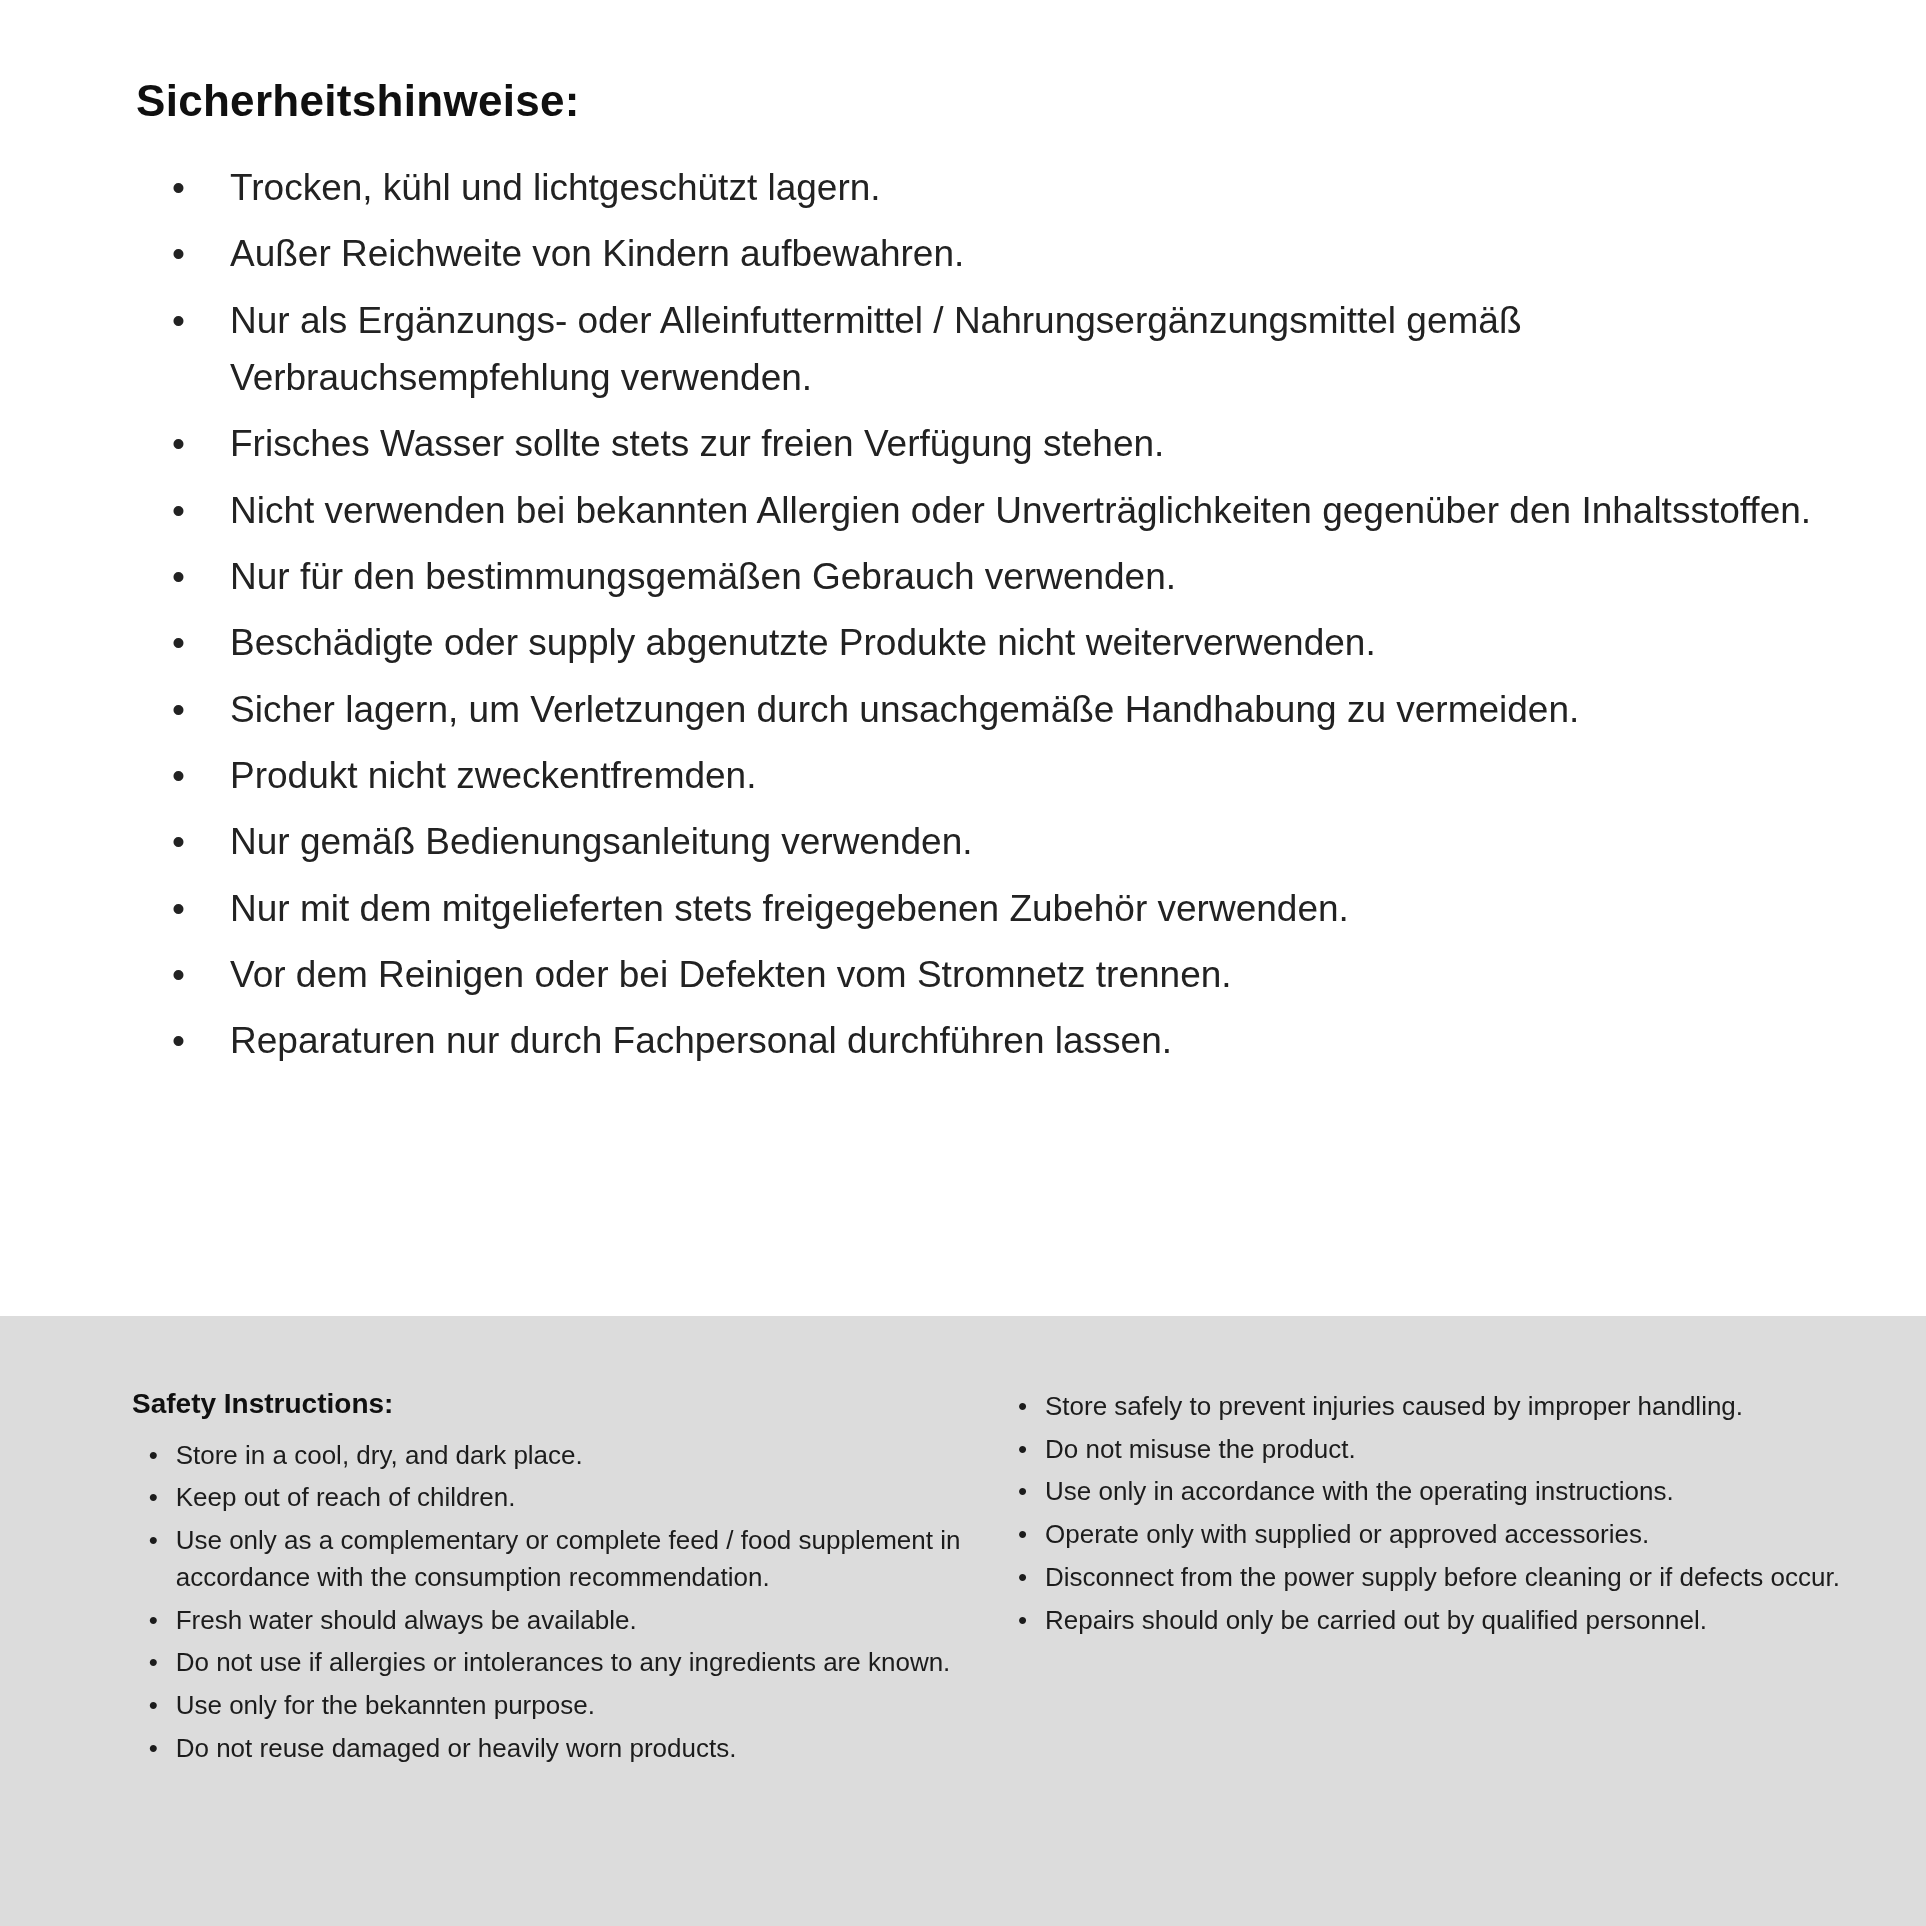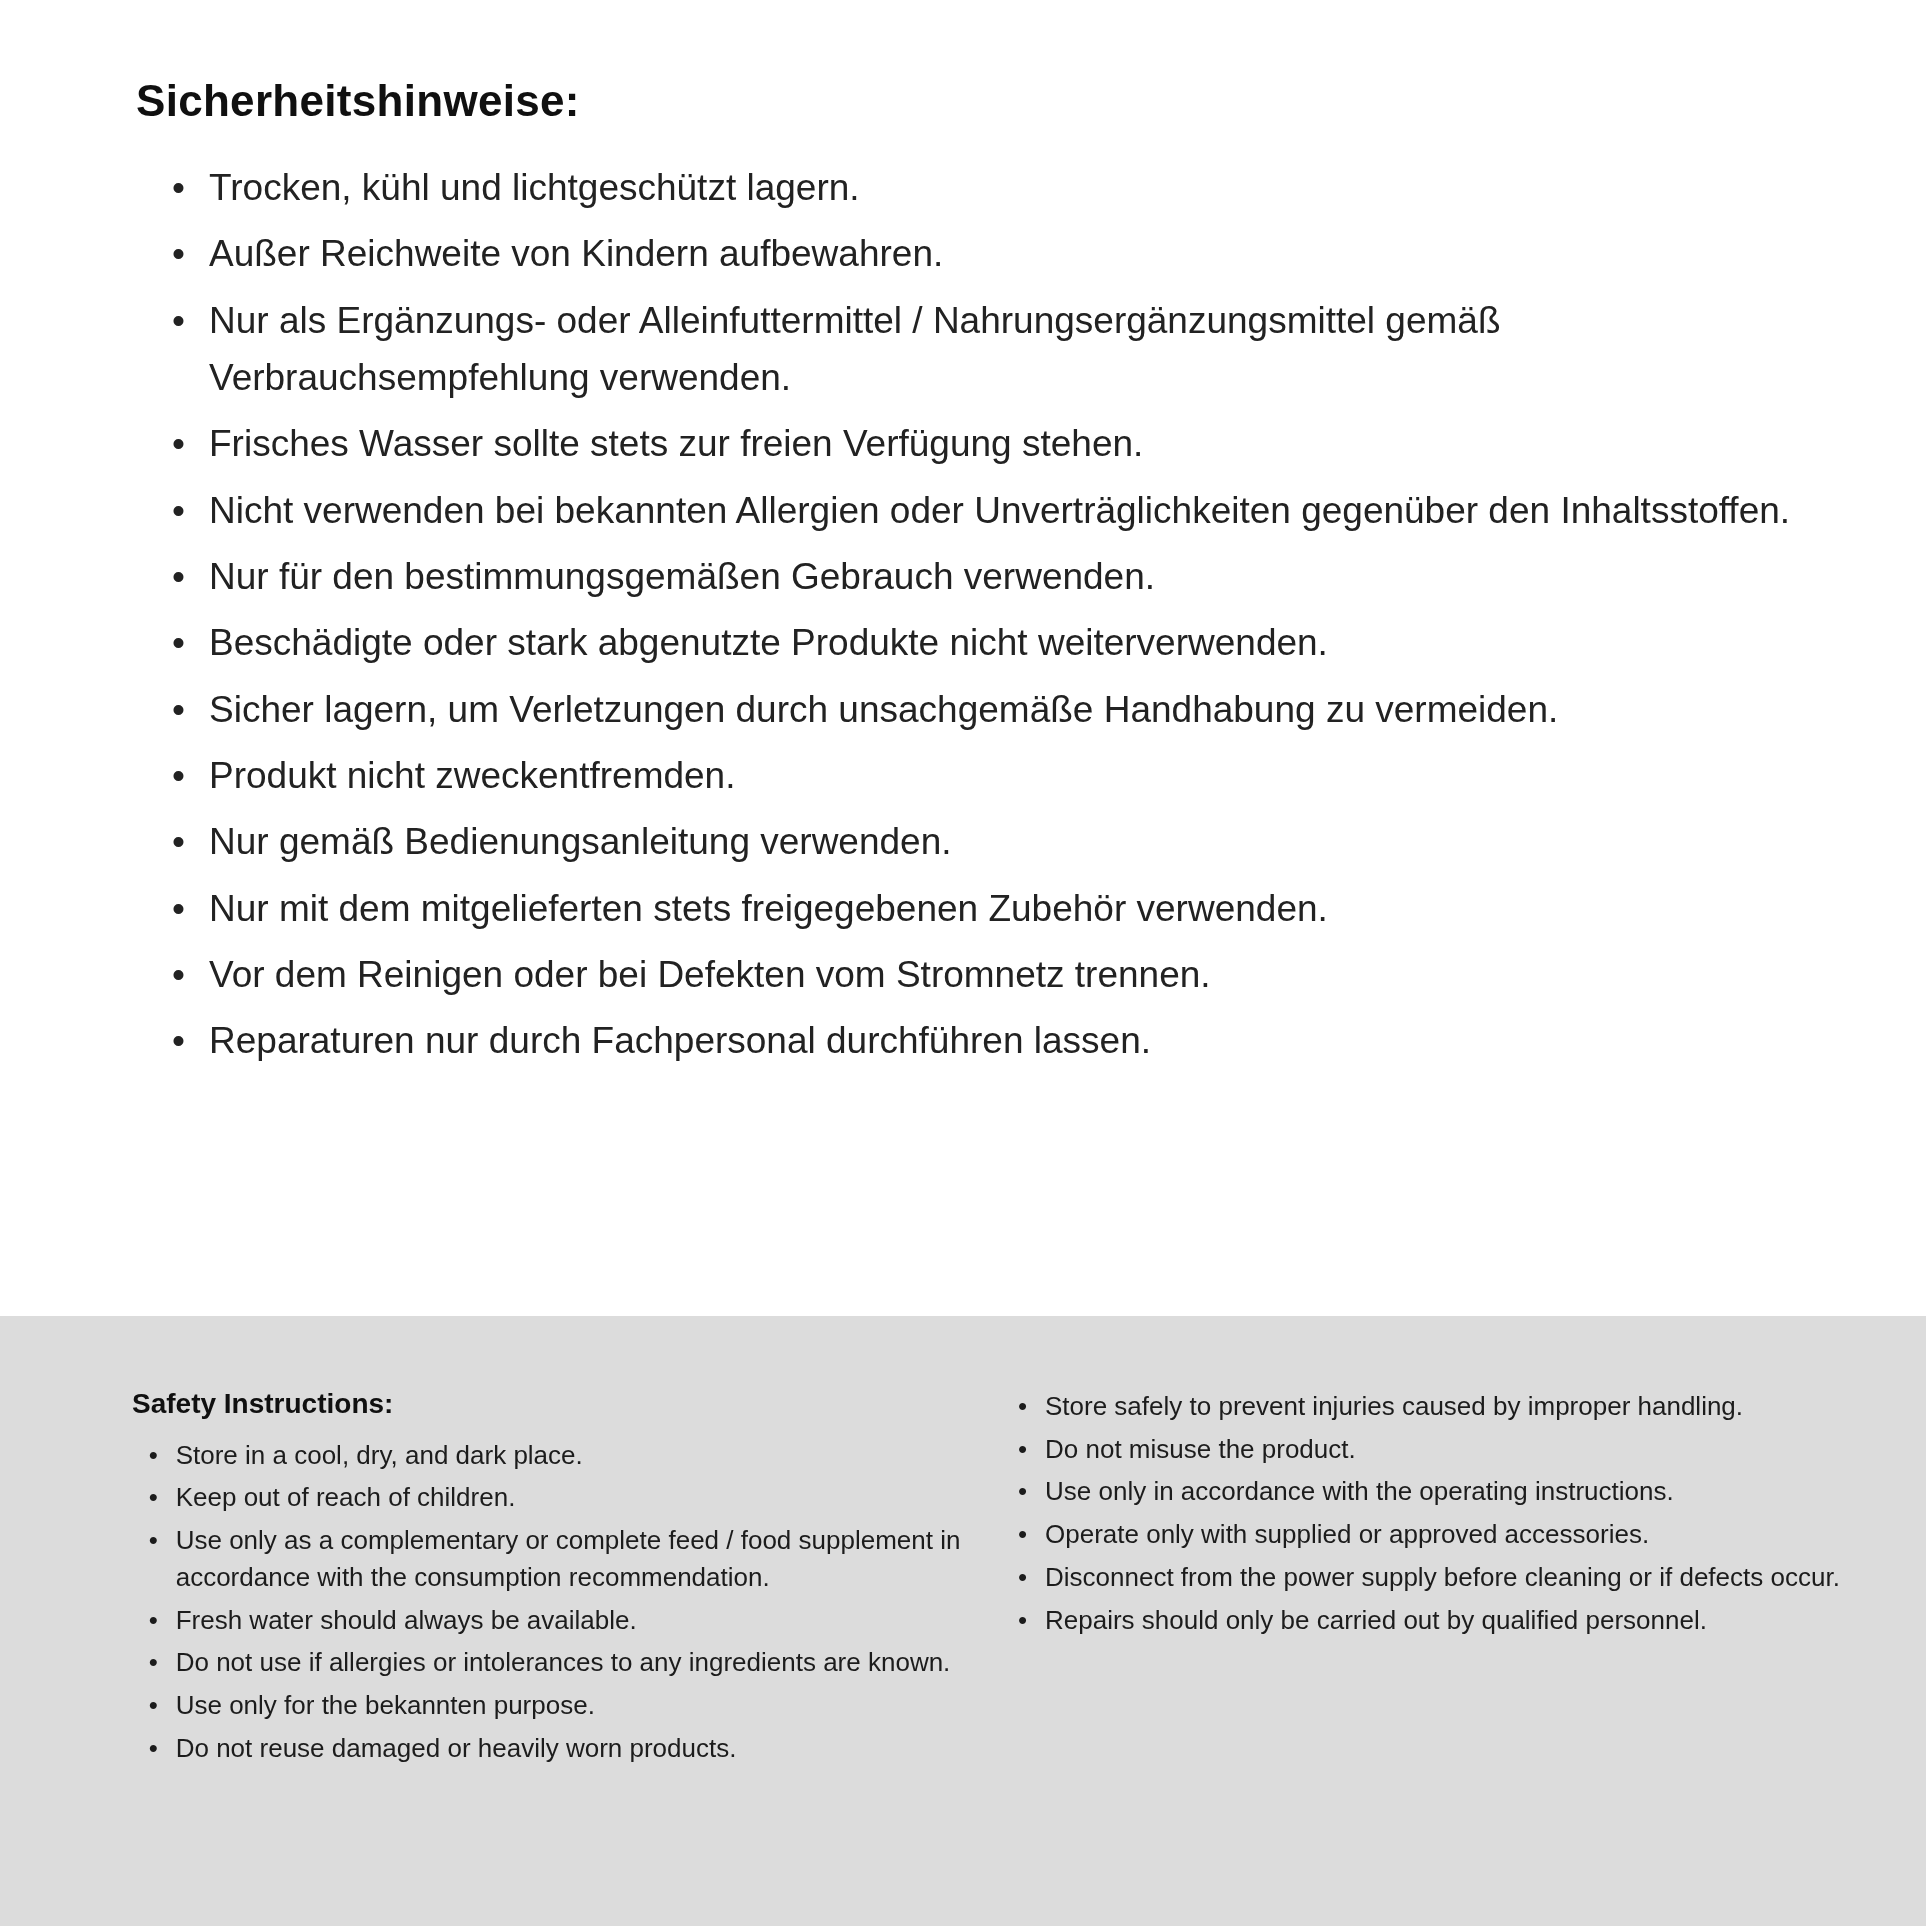--- a/index.html
+++ b/index.html
@@ -41,21 +41,21 @@
     max-width: 1695px;
   }
   .de-list li {
     display: flex;
     margin-bottom: 9px;
   }
   .de-list .bullet {
     flex: 0 0 37px;
     width: 37px;
   }
-  .de-list .item-text { flex: 1 1 auto; }
+  .de-list .item-text { flex: 1 1 auto; margin-left: 21px; }
 
   
   .english-section {
     flex: 0 0 610px;
     height: 610px;
     background: #dcdcdc;
     padding: 72px 77px 0 132px;
     display: flex;
     gap: 32px;
   }
@@ -121,21 +121,21 @@
           <span class="item-text">Nicht verwenden bei bekannten Allergien oder Unverträglichkeiten gegenüber den Inhaltsstoffen.</span>
         </li>
 
         <li>
           <span class="bullet">•</span>
           <span class="item-text">Nur für den bestimmungsgemäßen Gebrauch verwenden.</span>
         </li>
 
         <li>
           <span class="bullet">•</span>
-          <span class="item-text">Beschädigte oder stark abgenutzte Produkte nicht weiterverwenden.</span>
+          <span class="item-text">Beschädigte oder supply abgenutzte Produkte nicht weiterverwenden.</span>
         </li>
 
         <li>
           <span class="bullet">•</span>
           <span class="item-text">Sicher lagern, um Verletzungen durch unsachgemäße Handhabung zu vermeiden.</span>
         </li>
 
         <li>
           <span class="bullet">•</span>
           <span class="item-text">Produkt nicht zweckentfremden.</span>

